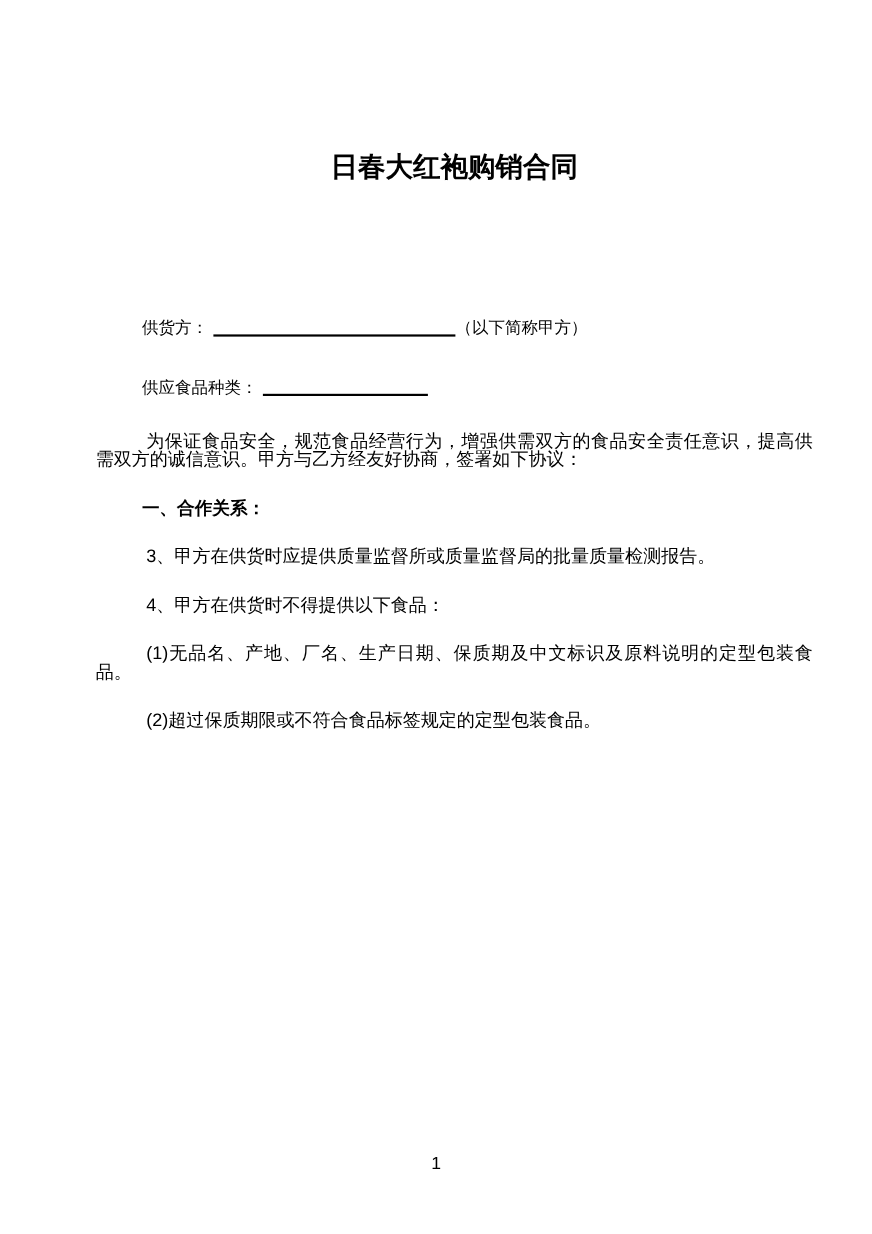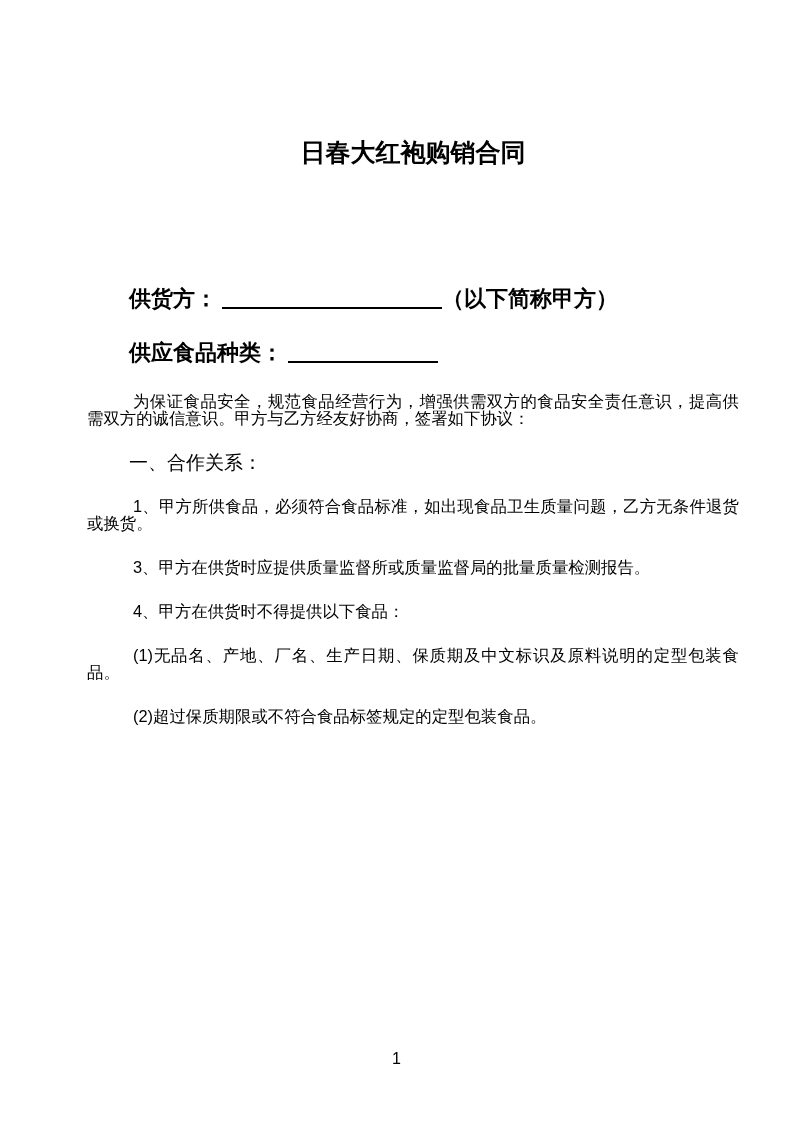--- a/index.html
+++ b/index.html
@@ -23,22 +23,22 @@
     margin: 0 0 115px 0;
     font-size: 25px;
     line-height: 36px;
     font-weight: bold;
     text-align: center;
     letter-spacing: 0;
   }
   .field {
     margin: 0 0 27px 0;
     line-height: 27px;
-    font-size: 22px;
-    font-weight: bold;
+    font-size: 15px;
+    font-weight: normal;
     text-indent: 42px;
     white-space: nowrap;
   }
   .blank {
     display: inline-block;
     height: 13px;
     border-bottom: 2px solid #000000;
     vertical-align: -3px;
     margin-left: 5px;
     text-indent: 0;
@@ -46,22 +46,22 @@
   .blank.w-long  { width: 220px; }
   .blank.w-short { width: 150px; }
   .para {
     margin: 0 0 27px 0;
     font-size: 16.4px;
     line-height: 17px;
     text-align: justify;
     text-indent: 46px;
   }
   .para.heading {
-    font-size: 19px;
-    font-weight: normal;
+    font-size: 16px;
+    font-weight: bold;
     text-indent: 42px;
     text-align: left;
   }
   .page-footer {
     position: absolute;
     left: 0;
     top: 1049px;
     width: 100%;
     text-align: center;
     font-size: 16px;
@@ -82,21 +82,20 @@
 
   <div class="field">
     <span>供应食品种类：</span><span class="blank w-short"></span><span></span>
   </div>
 
 
   <p class="para">为保证食品安全，规范食品经营行为，增强供需双方的食品安全责任意识，提高供需双方的诚信意识。甲方与乙方经友好协商，签署如下协议：</p>
 
   <p class="para heading">一、合作关系：</p>
 
-  <p class="para">1、甲方所供食品，必须符合食品标准，如出现食品卫生质量问题，乙方无条件退货或换货。</p>
   <p class="para">3、甲方在供货时应提供质量监督所或质量监督局的批量质量检测报告。</p>
   <p class="para">4、甲方在供货时不得提供以下食品：</p>
   <p class="para">(1)无品名、产地、厂名、生产日期、保质期及中文标识及原料说明的定型包装食品。</p>
   <p class="para">(2)超过保质期限或不符合食品标签规定的定型包装食品。</p>
 
   <div class="page-footer">1</div>
 
 </div>
 
 </body></html>

